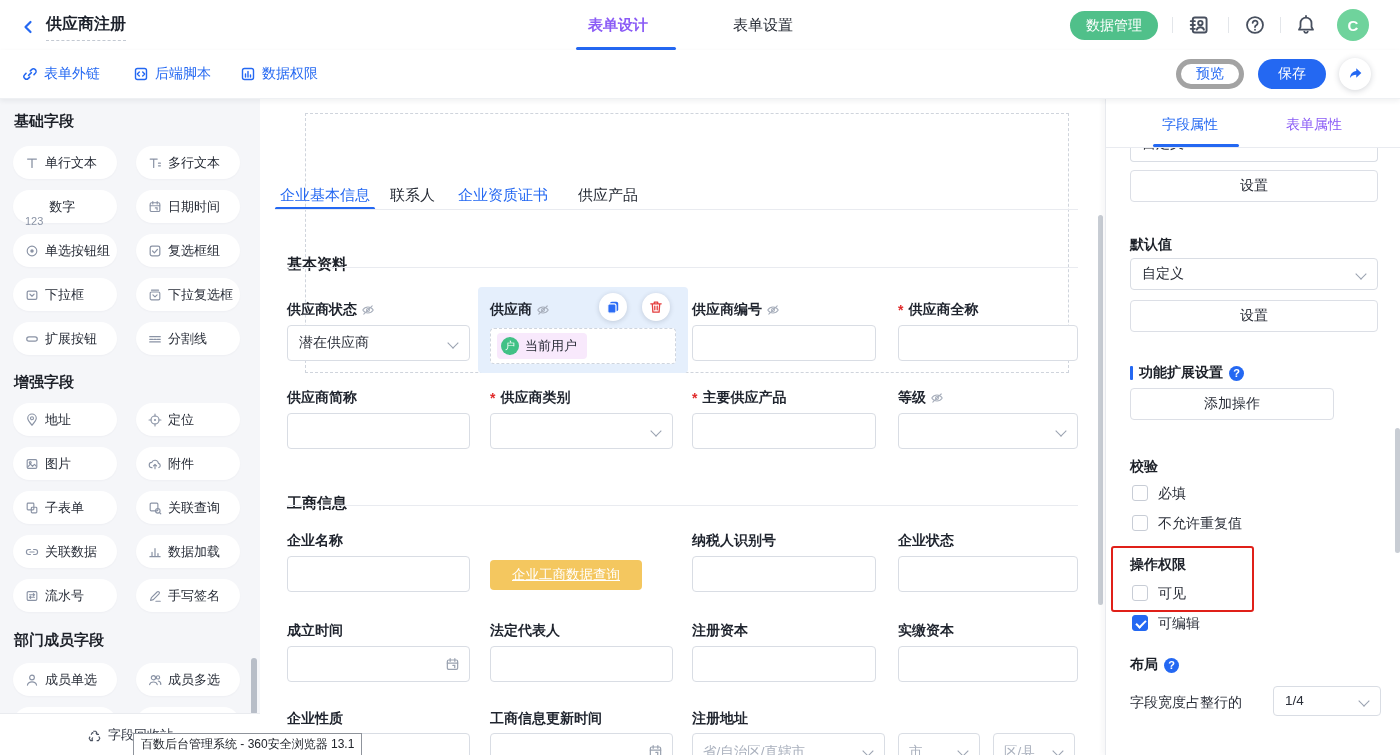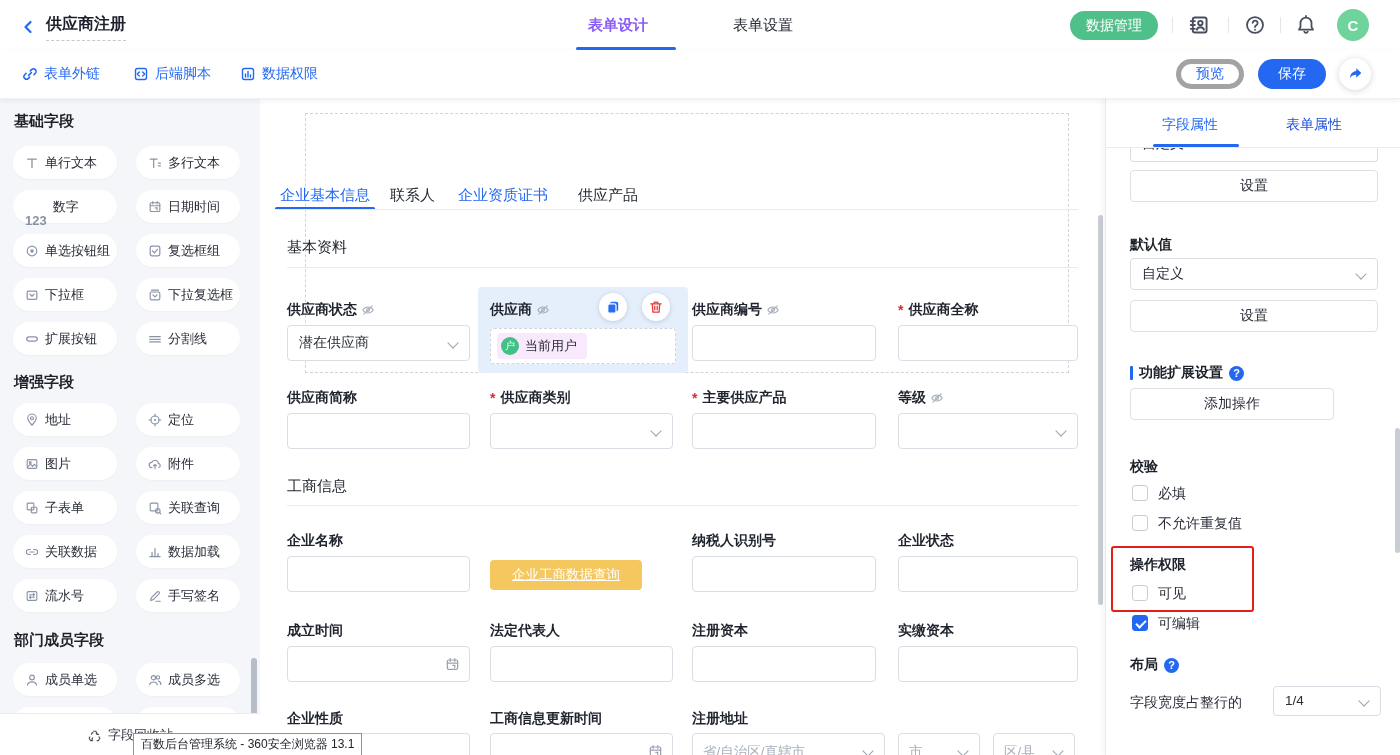--- a/index.html
+++ b/index.html
@@ -27,31 +27,31 @@
   .btn-outline{border:5px solid #a3a3a3;color:#2468f2;background:#fff;border-radius:16px;font-size:14px;
                display:flex;align-items:center;justify-content:center;box-sizing:border-box;}
   .btn-primary{background:#2468f2;color:#fff;border-radius:16px;font-size:14px;display:flex;align-items:center;justify-content:center;}
   .btn-circle{background:#fff;border-radius:50%;box-shadow:0 1px 6px rgba(30,40,60,.2);display:flex;align-items:center;justify-content:center;}
 
   
   .sidebar{position:absolute;left:0;top:98px;width:260px;height:657px;background:#f5f6f9;overflow:hidden;}
   .side-title{font-size:15px;font-weight:700;color:#1d2129;}
   .spill{position:absolute;width:104px;height:33px;background:#fff;border-radius:17px;display:flex;align-items:center;
          padding-left:12px;box-sizing:border-box;font-size:13px;color:#262b36;gap:6px;cursor:grab;box-shadow:0 1px 2px rgba(30,40,60,.03);}
-  .num-ic{font-size:13px;font-weight:700;color:#8a93a5;letter-spacing:0;margin-top:28px;}
+  .num-ic{font-size:11px;font-weight:400;color:#8a93a5;letter-spacing:0;margin-top:28px;}
   .side-bottom{position:absolute;left:0;top:615px;width:260px;height:42px;background:#fff;border-top:1px solid #e9ebef;
                display:flex;align-items:center;justify-content:center;gap:6px;font-size:13px;color:#333945;z-index:2;}
   .sb-thumb{position:absolute;border-radius:3px;background:#b8bec8;}
 
   
   .canvas{position:absolute;left:260px;top:98px;width:845px;height:657px;background:#fff;overflow:hidden;}
   .dashed-zone{position:absolute;border:1px dashed #cfd4dc;}
   .ftab{font-size:15px;color:#262b35;cursor:pointer;white-space:nowrap;}
   .ftab.blue{color:#2468f2;}
-  .sec-title{font-size:15px;font-weight:400;color:#1d2129;}
+  .sec-title{font-size:15px;font-weight:700;color:#1d2129;margin-top:17px;}
   .hline{position:absolute;height:1px;background:#e9ebf0;}
   .drop-hint{font-size:14px;color:#b9c0cb;text-align:center;}
   .flbl{position:absolute;font-size:14px;font-weight:700;color:#1f242e;display:flex;align-items:center;gap:4px;white-space:nowrap;}
   .req{color:#e02b2b;margin-right:1px;}
   .inp{position:absolute;height:36px;background:#fff;border:1px solid #d9dde4;border-radius:4px;box-sizing:border-box;}
   .sel-val{position:absolute;left:11px;top:8px;font-size:14px;color:#2a2e38;}
   .sel-ph{position:absolute;left:10px;top:9px;font-size:13.5px;color:#a9b0bd;white-space:nowrap;overflow:hidden;max-width:75%;}
   .chev{position:absolute;right:12px;top:13px;width:7px;height:7px;border-right:1.5px solid #9aa2b0;border-bottom:1.5px solid #9aa2b0;transform:rotate(45deg);}
   .cal-ic{position:absolute;right:9px;top:10px;}
   .sel-tile{position:absolute;background:#e5effc;border-radius:4px;}
@@ -60,21 +60,21 @@
   .tag{position:absolute;background:#f8e9fc;border-radius:4px;display:flex;align-items:center;gap:6px;padding:0 10px 0 4px;height:26px;}
   .tag-ic{width:18px;height:18px;border-radius:50%;background:#41c186;color:#fff;font-size:10px;display:flex;align-items:center;justify-content:center;}
   .tag-txt{font-size:13px;color:#2a2e38;}
   .btn-yellow{position:absolute;background:#f4c75f;border-radius:4px;color:#fff;font-size:13.5px;text-decoration:underline;
               display:flex;align-items:center;justify-content:center;cursor:pointer;}
   .cv-thumb{position:absolute;width:5px;border-radius:3px;background:#c8cdd4;}
 
   
   .panel{position:absolute;left:1105px;top:98px;width:295px;height:657px;background:#fff;border-left:1px solid #e8eaee;
          box-shadow:-2px 0 6px rgba(30,40,60,.05);overflow:hidden;}
-  .ptab{position:absolute;font-size:14px;color:#1d4ed8;cursor:pointer;}
+  .ptab{position:absolute;font-size:14px;color:#8b5cf6;cursor:pointer;}
   .ptab.active{color:#2468f2;}
   .pbtn{position:absolute;height:32px;border:1px solid #dcdfe6;border-radius:4px;background:#fff;font-size:14px;color:#2a2e38;
         display:flex;align-items:center;justify-content:center;box-sizing:border-box;cursor:pointer;}
   .plbl{position:absolute;font-size:14px;font-weight:700;color:#1d2129;display:flex;align-items:center;gap:6px;}
   .psel{position:absolute;height:32px;border:1px solid #d9dde4;border-radius:4px;background:#fff;box-sizing:border-box;}
   .cutsel{position:absolute;border:1px solid #d9dde4;border-top:none;border-radius:0 0 4px 4px;overflow:hidden;background:#fff;box-sizing:border-box;}
   .cutsel span{display:block;margin-top:-13px;padding-left:11px;font-size:14px;color:#2a2e38;}
   .cb{position:absolute;width:16px;height:16px;border:1px solid #c8cdd6;border-radius:3px;background:#fff;box-sizing:border-box;cursor:pointer;}
   .cb.on{background:#2468f2;border-color:#2468f2;}
   .cb.on::after{content:"";position:absolute;left:4.5px;top:1.5px;width:4px;height:8px;border:solid #fff;border-width:0 2px 2px 0;transform:rotate(45deg);}

